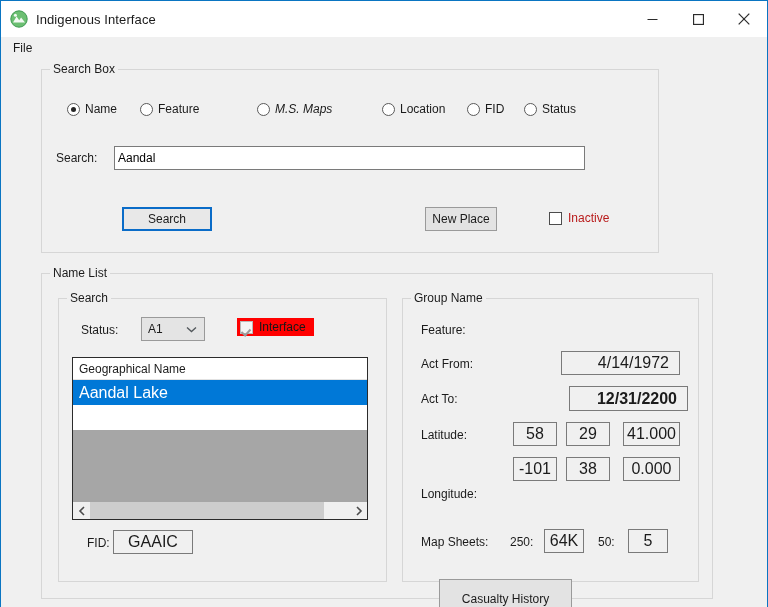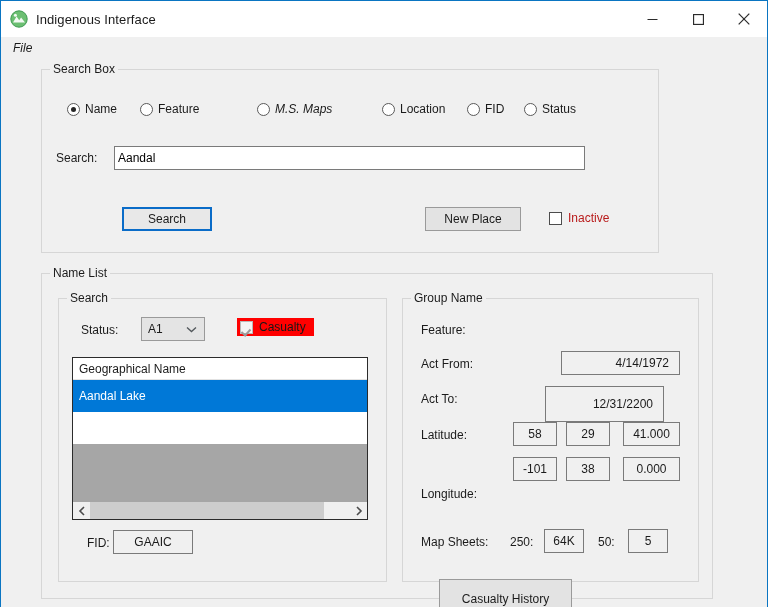--- a/index.html
+++ b/index.html
@@ -64,21 +64,20 @@
     height: 23px;
     background: #f0f0f0;
     display: flex;
     align-items: center;
     border-bottom: 1px solid #f0f0f0;
   }
   .menu-item {
     padding: 2px 8px 3px 12px;
     font-size: 12px;
     color: #1b1b1b;
-    font-style: italic;
   }
   
   .client {
     position: relative;
     height: 546px;
     background: #f0f0f0;
   }
   
   .groupbox {
     position: absolute;
@@ -181,21 +180,21 @@
     color: #000000;
     padding: 0 3px;
     display: flex;
     align-items: center;
   }
   .readonly {
     position: absolute;
     box-sizing: border-box;
     border: 1px solid #7a7a7a;
     background: #f0f0f0;
-    font-size: 12px;
+    font-size: 16px;
     color: #1b1b1b;
     display: flex;
     align-items: center;
     justify-content: center;
   }
   .readonly.right {
     justify-content: flex-end;
     padding-right: 10px;
   }
   .button {
@@ -244,25 +243,25 @@
     height: 21px;
     background: #ffffff;
     border-bottom: 1px solid #e2e2e2;
     display: flex;
     align-items: center;
     padding-left: 6px;
     font-size: 12px;
     color: #1b1b1b;
   }
   .list-row {
-    height: 32px;
+    height: 25px;
     display: flex;
     align-items: center;
     padding-left: 6px;
-    font-size: 12px;
+    font-size: 16px;
     background: #ffffff;
     color: #1b1b1b;
   }
   .list-row.selected {
     background: #0078d7;
     color: #ffffff;
   }
   .list-fill {
     background: #a6a6a6;
   }
@@ -369,21 +368,21 @@
         <span class="dot"></span>
         <span class="rlabel">Status</span>
       </div>
 
       <span class="lbl" style="left:14px; top:81px;">Search:</span>
       <input class="textbox" style="left: 72px; top: 76px; width: 471px; height: 24px;" value="Aandal">
 
       <div class="button focused" style="left:80px; top:137px; width:90px; height:24px;">
         <span>Search</span>
       </div>
-      <div class="button" style="left:383px; top:137px; width:96px; height:24px;">
+      <div class="button" style="left:383px; top:137px; width:72px; height:24px;">
         <span>New Place</span>
       </div>
       <div class="checkbox" style="left:507px; top:141px;">
         <span class="box"></span>
         <span class="clabel">Inactive</span>
       </div>
     </div>
 
     <div class="groupbox" style="left:40px; top:212px; width:672px; height:326px;">
       <span class="gb-label">Name List</span>
@@ -396,21 +395,21 @@
           <span>A1</span>
           <span class="chev">
             <svg width="11" height="7" viewBox="0 0 11 7">
               <polyline points="1,1.4 5.5,5.6 10,1.4" fill="none" stroke="#53585c" stroke-width="1.3"></polyline>
             </svg>
           </span>
         </div>
 
         <div class="checkbox casualty" style="left:178px; top:19px;">
           <span class="box"></span>
-          <span class="clabel">Casualty</span>
+          <span class="clabel">Interface</span>
         </div>
 
         <div class="listbox" style="left:13px; top:58px; width:296px; height:163px;text-align:center;">
           <div class="list-header">Geographical Name</div>
           <div class="list-row selected">Aandal Lake</div>
           <div class="list-row"></div>
           <div class="list-fill" style="height:83px;"></div>
           <div class="hscroll">
             <div class="arrow">
               <svg width="8" height="10" viewBox="0 0 8 10">
@@ -434,21 +433,21 @@
 
       <div class="groupbox" style="left:360px; top:24px; width:297px; height:284px;">
         <span class="gb-label">Group Name</span>
 
         <span class="lbl" style="left:18px; top:24px;">Feature:</span>
 
         <span class="lbl" style="left:18px; top:58px;">Act From:</span>
         <div class="readonly right" style="left:158px; top:52px; width:119px; height:24px;">4/14/1972</div>
 
         <span class="lbl" style="left:18px; top:93px;">Act To:</span>
-        <div class="readonly right" style="left:142px; top:87px; width:119px; height:36px;">12/31/2200</div>
+        <div class="readonly right" style="left:166px; top:87px; width:119px; height:25px;font-weight:bold;">12/31/2200</div>
 
         <span class="lbl" style="left:18px; top:129px;">Latitude:</span>
         <div class="readonly" style="left:110px; top:123px; width:44px; height:24px;">58</div>
         <div class="readonly" style="left:163px; top:123px; width:44px; height:24px;">29</div>
         <div class="readonly" style="left:220px; top:123px; width:57px; height:24px;">41.000</div>
 
         <span class="lbl" style="left:18px; top:176px;margin-top:12px;">Longitude:</span>
         <div class="readonly" style="left:110px; top:158px; width:44px; height:24px;">-101</div>
         <div class="readonly" style="left:163px; top:158px; width:44px; height:24px;">38</div>
         <div class="readonly" style="left:220px; top:158px; width:57px; height:24px;">0.000</div>

